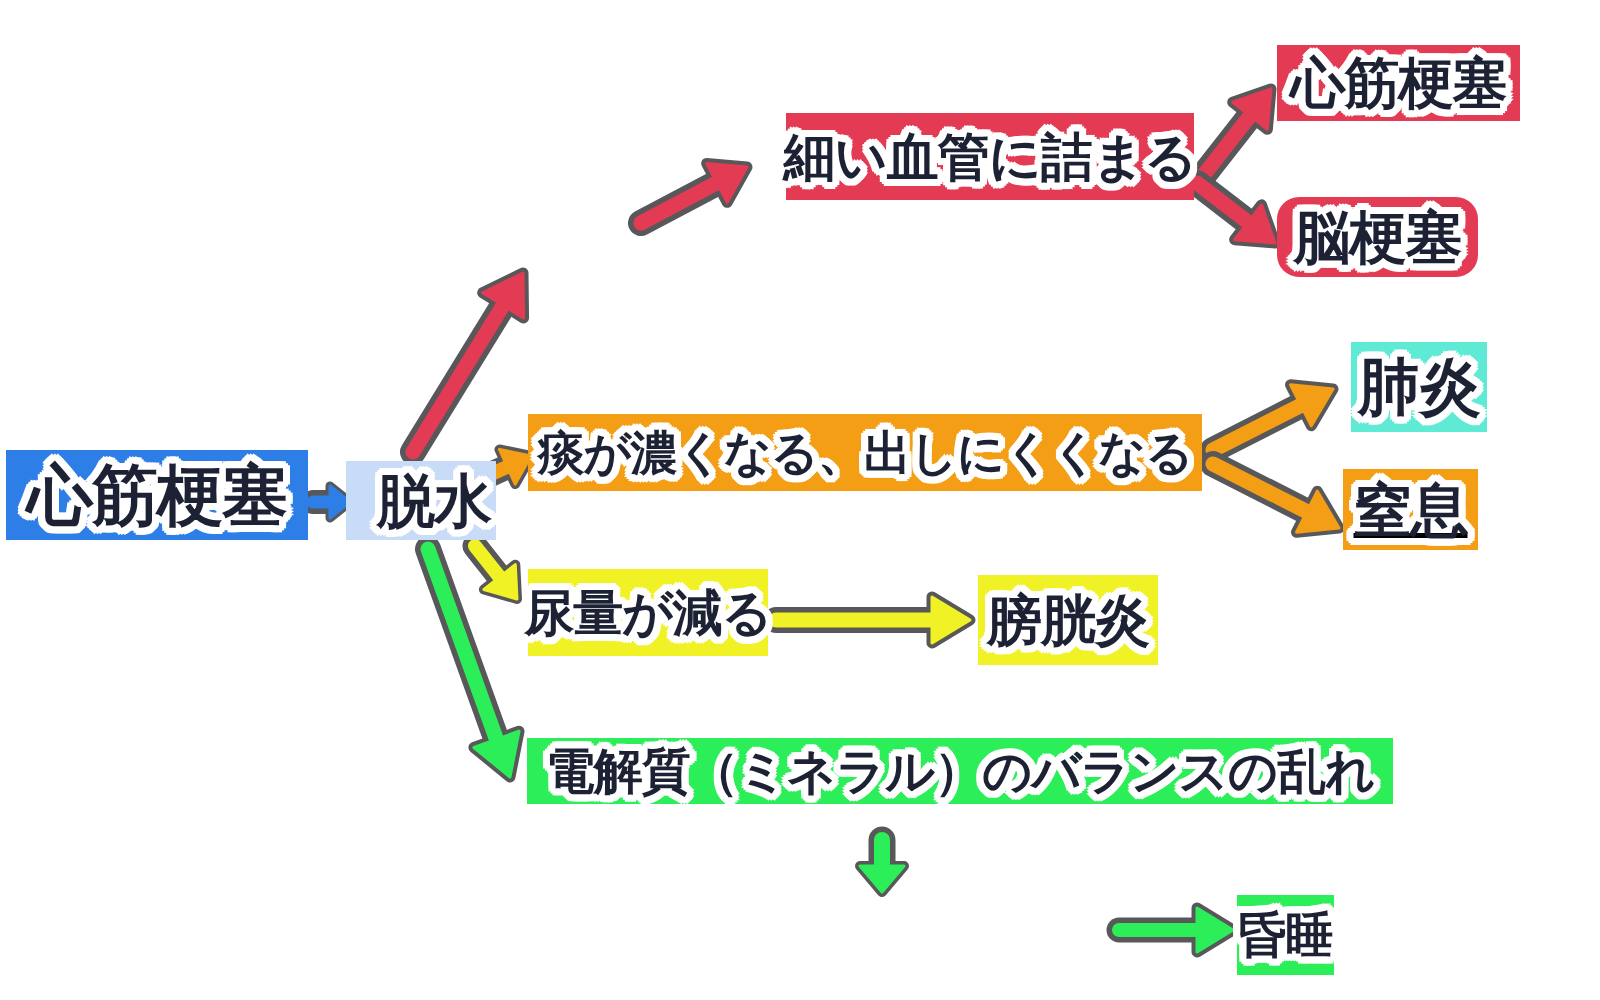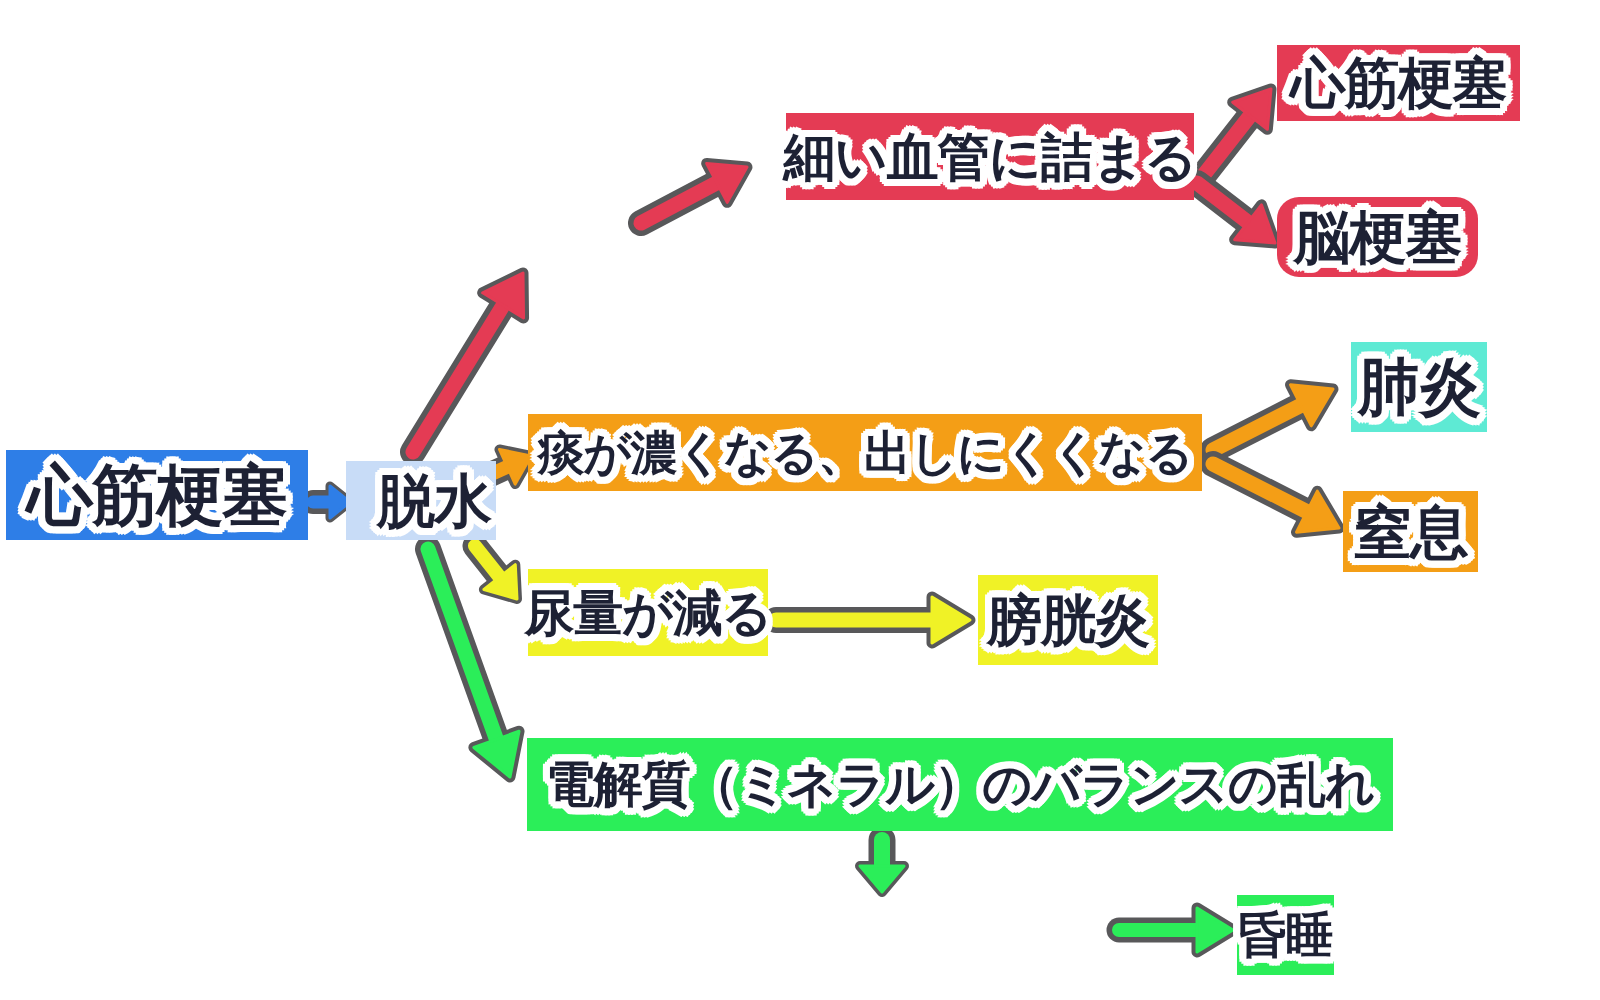--- a/index.html
+++ b/index.html
@@ -22,24 +22,24 @@
   }
   
   .n-insufficient_water{left:6px;top:450px;width:302px;height:90px;font-size:66px;}
   .n-dehydration{left:346px;top:461px;width:124px;height:79px;font-size:58px;padding-left:26px;}
   .n-blood_thickens{left:538px;top:230px;width:380px;height:87px;font-size:52px;}
   .n-clogs_small_vessels{left:752px;top:113px;width:408px;height:87px;font-size:52px;margin-left:34px;}
   .n-myocardial_infarction{left:1277px;top:45px;width:243px;height:76px;font-size:55px;}
   .n-cerebral_infarction{left:1277px;top:197px;width:201px;height:80px;font-size:57px;border-radius:22px;}
   .n-phlegm_thickens{left:528px;top:414px;width:674px;height:77px;font-size:47px;}
   .n-pneumonia{left:1334px;top:342px;width:136px;height:90px;font-size:62px;}
-  .n-choking{left:1343px;top:491px;width:135px;height:81px;font-size:58px;}
+  .n-choking{left:1343px;top:469px;width:135px;height:81px;font-size:58px;text-decoration:underline;}
   .n-urine_decreases{left:528px;top:569px;width:240px;height:87px;font-size:50px;}
   .n-cystitis{left:978px;top:575px;width:180px;height:90px;font-size:55px;}
-  .n-electrolyte_imbalance{left:527px;top:738px;width:866px;height:93px;font-size:49px;}
+  .n-electrolyte_imbalance{left:527px;top:738px;width:866px;height:66px;font-size:49px;}
   .n-impaired_consciousness{left:573px;top:896px;width:540px;height:88px;font-size:48px;}
   .n-coma{left:1237px;top:895px;width:97px;height:80px;font-size:48px;}
 </style>
 </head>
 <body>
 
 <div id="canvas">
   <svg id="arrow-layer" viewBox="0 0 1600 1000" xmlns="http://www.w3.org/2000/svg">
       <g>
         <line x1="313" y1="502" x2="333" y2="502" stroke="#58585a" stroke-width="24" stroke-linecap="round"></line>

